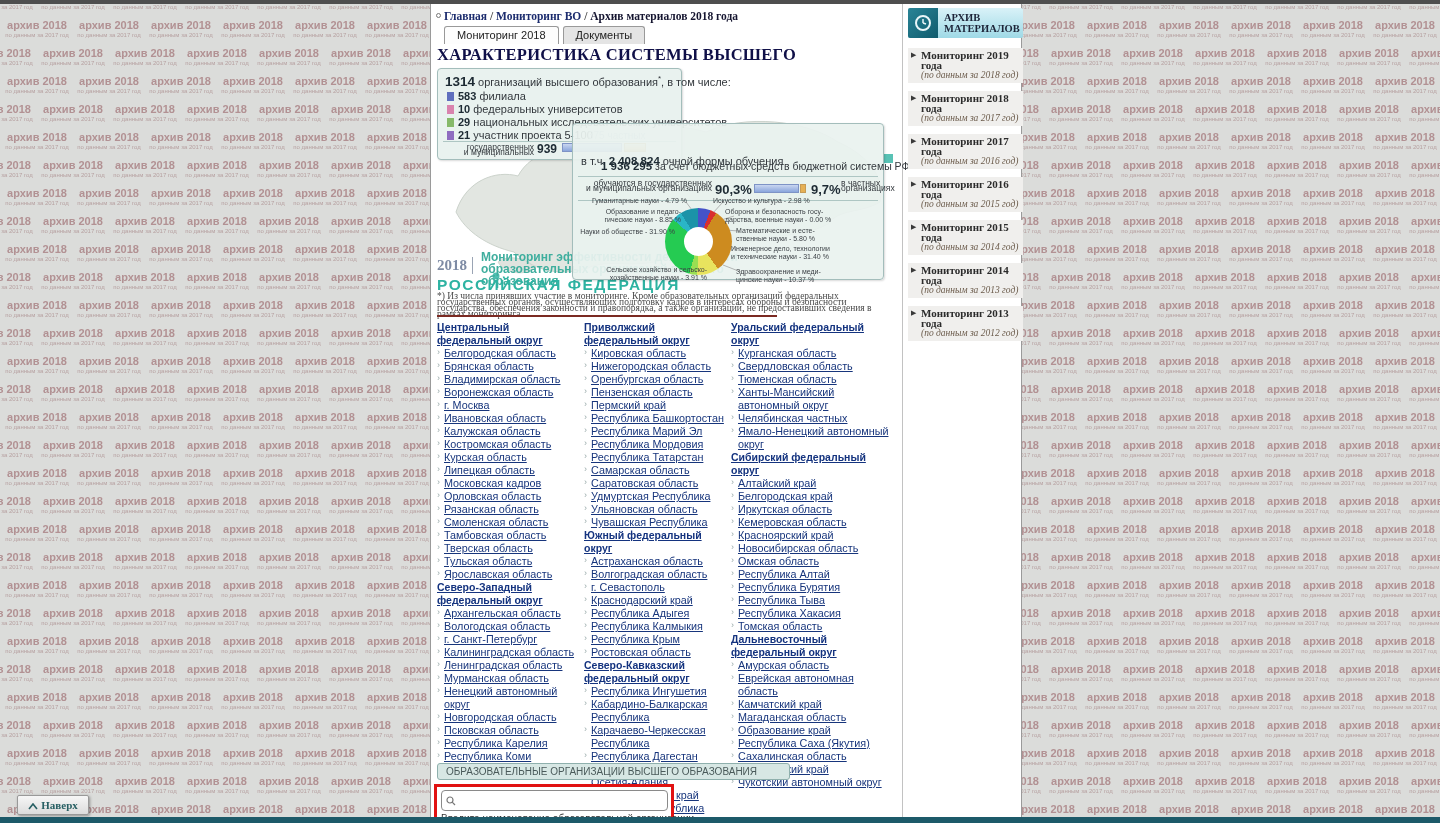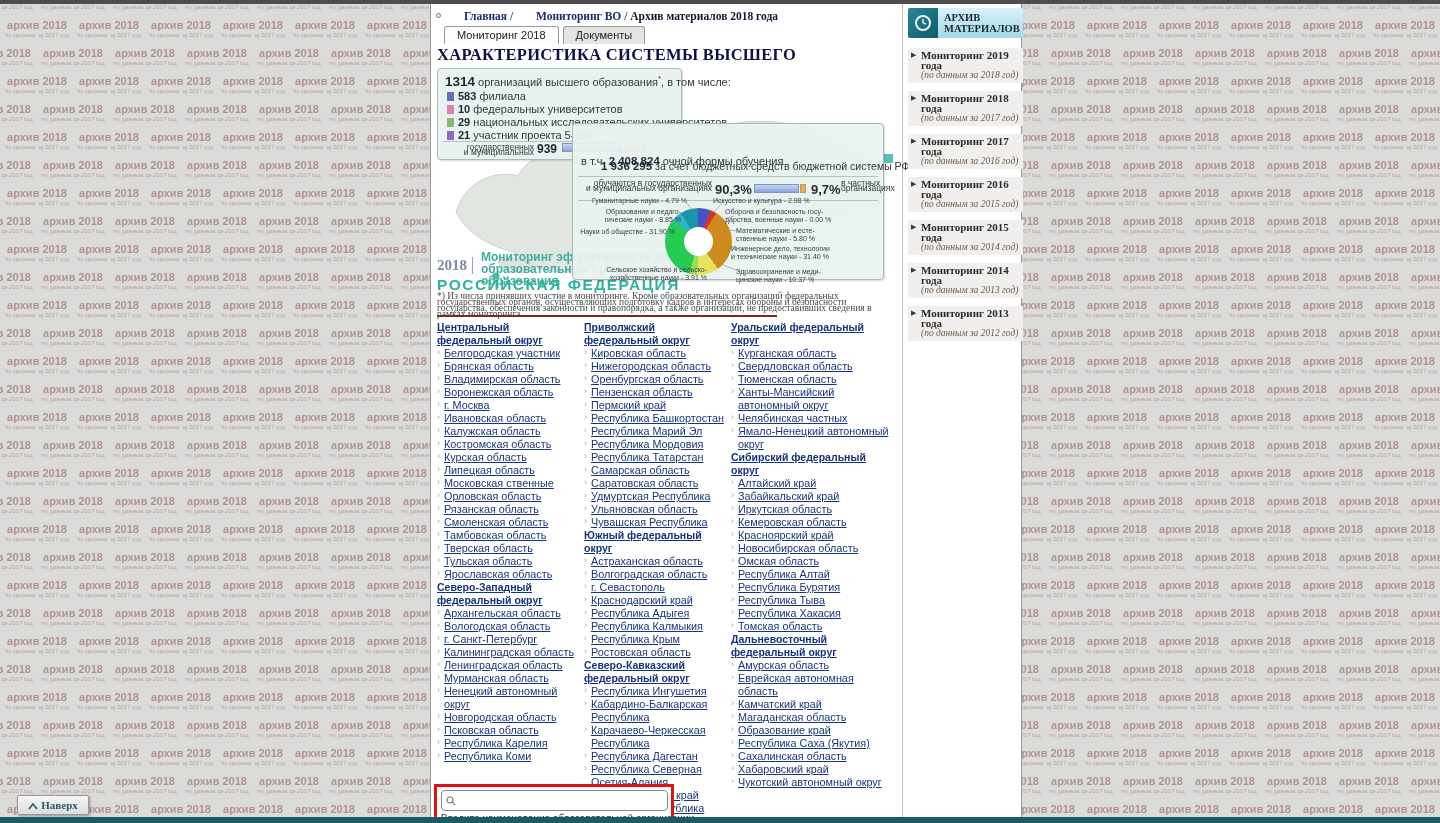--- a/index.html
+++ b/index.html
@@ -19,21 +19,21 @@
   
   #page-white { position:absolute; left:430px; top:4px; width:592px; height:813px; background:#fff;
     border-left:1px solid #9a9a9a; border-right:1px solid #9a9a9a; z-index:1; }
   #col-divider { position:absolute; left:902px; top:4px; width:1px; height:813px; background:#c2c2c2; z-index:2; }
 
   #content { position:absolute; left:430px; top:4px; width:472px; height:813px; z-index:2; }
   #sidebar { position:absolute; left:903px; top:4px; width:119px; height:813px; z-index:2; }
 
   
   #breadcrumb { position:absolute; left:6px; top:6px; font-family:"Liberation Serif", serif; font-size:11.5px; color:#1c2c6e; white-space:nowrap; }
-  #breadcrumb .crumb { color:#1c2c6e; text-decoration:none; font-weight:bold;margin-left:20px; }
+  #breadcrumb .crumb { color:#1c2c6e; text-decoration:none; font-weight:bold; }
   #breadcrumb .sep { color:#444; font-weight:bold; }
   #breadcrumb .cur { color:#151530; font-weight:bold; }
   .bc-ico { display:inline-block; width:5px; height:5px; border:1px solid #777; border-radius:50%; margin-right:3px; vertical-align:2px; }
 
   #tabs { position:absolute; left:14px; top:22px; display:flex; gap:4px; }
   .tab { font-size:11px; color:#222; border:1px solid #999; border-bottom:none; border-radius:3px 3px 0 0;
     padding:2px 12px 3px 12px; background:#e4e4e4; cursor:default; }
   .tab.active { background:#fdfdfd; }
 
   #page-title { position:absolute; left:7px; top:41px; width:460px; font-family:"Liberation Serif", serif;
@@ -2691,31 +2691,31 @@
 образовательных организаций высшего образования</div>
   </div>
   <div id="cap-country">РОССИЙСКАЯ ФЕДЕРАЦИЯ</div>
 
   <div id="footnote">*) Из числа принявших участие в мониторинге. Кроме образовательных организаций федеральных государственных органов, осуществляющих подготовку кадров в интересах обороны и безопасности государства, обеспечения законности и правопорядка, а также организаций, не предоставивших сведения в рамках мониторинга.</div>
   <div id="maroon-rule"></div>
 
   <div id="districts">
     <div class="dcol dcol1">
         <a class="district-title">Центральный федеральный округ</a>
-        <div class="region-item"><a class="region-link">Белгородская участник</a></div>
+        <div class="region-item"><a class="region-link">Белгородская область</a></div>
         <div class="region-item"><a class="region-link">Брянская область</a></div>
         <div class="region-item"><a class="region-link">Владимирская область</a></div>
         <div class="region-item"><a class="region-link">Воронежская область</a></div>
         <div class="region-item"><a class="region-link">г. Москва</a></div>
         <div class="region-item"><a class="region-link">Ивановская область</a></div>
         <div class="region-item"><a class="region-link">Калужская область</a></div>
         <div class="region-item"><a class="region-link">Костромская область</a></div>
         <div class="region-item"><a class="region-link">Курская область</a></div>
         <div class="region-item"><a class="region-link">Липецкая область</a></div>
-        <div class="region-item"><a class="region-link">Московская ственные</a></div>
+        <div class="region-item"><a class="region-link">Московская кадров</a></div>
         <div class="region-item"><a class="region-link">Орловская область</a></div>
         <div class="region-item"><a class="region-link">Рязанская область</a></div>
         <div class="region-item"><a class="region-link">Смоленская область</a></div>
         <div class="region-item"><a class="region-link">Тамбовская область</a></div>
         <div class="region-item"><a class="region-link">Тверская область</a></div>
         <div class="region-item"><a class="region-link">Тульская область</a></div>
         <div class="region-item"><a class="region-link">Ярославская область</a></div>
         <a class="district-title">Северо-Западный федеральный округ</a>
         <div class="region-item"><a class="region-link">Архангельская область</a></div>
         <div class="region-item"><a class="region-link">Вологодская область</a></div>
@@ -2766,21 +2766,21 @@
     <div class="dcol dcol3">
         <a class="district-title">Уральский федеральный округ</a>
         <div class="region-item"><a class="region-link">Курганская область</a></div>
         <div class="region-item"><a class="region-link">Свердловская область</a></div>
         <div class="region-item"><a class="region-link">Тюменская область</a></div>
         <div class="region-item"><a class="region-link">Ханты-Мансийский автономный округ</a></div>
         <div class="region-item"><a class="region-link">Челябинская частных</a></div>
         <div class="region-item"><a class="region-link">Ямало-Ненецкий автономный округ</a></div>
         <a class="district-title">Сибирский федеральный округ</a>
         <div class="region-item"><a class="region-link">Алтайский край</a></div>
-        <div class="region-item"><a class="region-link">Забайкальский край</a></div>
+        <div class="region-item"><a class="region-link">Белгородская край</a></div>
         <div class="region-item"><a class="region-link">Иркутская область</a></div>
         <div class="region-item"><a class="region-link">Кемеровская область</a></div>
         <div class="region-item"><a class="region-link">Красноярский край</a></div>
         <div class="region-item"><a class="region-link">Новосибирская область</a></div>
         <div class="region-item"><a class="region-link">Омская область</a></div>
         <div class="region-item"><a class="region-link">Республика Алтай</a></div>
         <div class="region-item"><a class="region-link">Республика Бурятия</a></div>
         <div class="region-item"><a class="region-link">Республика Тыва</a></div>
         <div class="region-item"><a class="region-link">Республика Хакасия</a></div>
         <div class="region-item"><a class="region-link">Томская область</a></div>
@@ -2790,20 +2790,21 @@
         <div class="region-item"><a class="region-link">Камчатский край</a></div>
         <div class="region-item"><a class="region-link">Магаданская область</a></div>
         <div class="region-item"><a class="region-link">Образование край</a></div>
         <div class="region-item"><a class="region-link">Республика Саха (Якутия)</a></div>
         <div class="region-item"><a class="region-link">Сахалинская область</a></div>
         <div class="region-item"><a class="region-link">Хабаровский край</a></div>
         <div class="region-item"><a class="region-link">Чукотский автономный округ</a></div>
       </div>
   </div>
 
+  <div id="orgs-header">ОБРАЗОВАТЕЛЬНЫЕ ОРГАНИЗАЦИИ ВЫСШЕГО ОБРАЗОВАНИЯ</div>
 
   <div id="search-annot">
     <div id="search-box">
       <svg width="10" height="10" viewBox="0 0 10 10">
         <circle cx="4" cy="4" r="3" fill="none" stroke="#777" stroke-width="1.2"></circle>
         <line x1="6.2" y1="6.2" x2="9" y2="9" stroke="#777" stroke-width="1.2"></line>
       </svg>
       <input id="search-input" type="text" value="" style="">
     </div>
     <div id="search-hint">Введите наименование образовательной организации</div>

